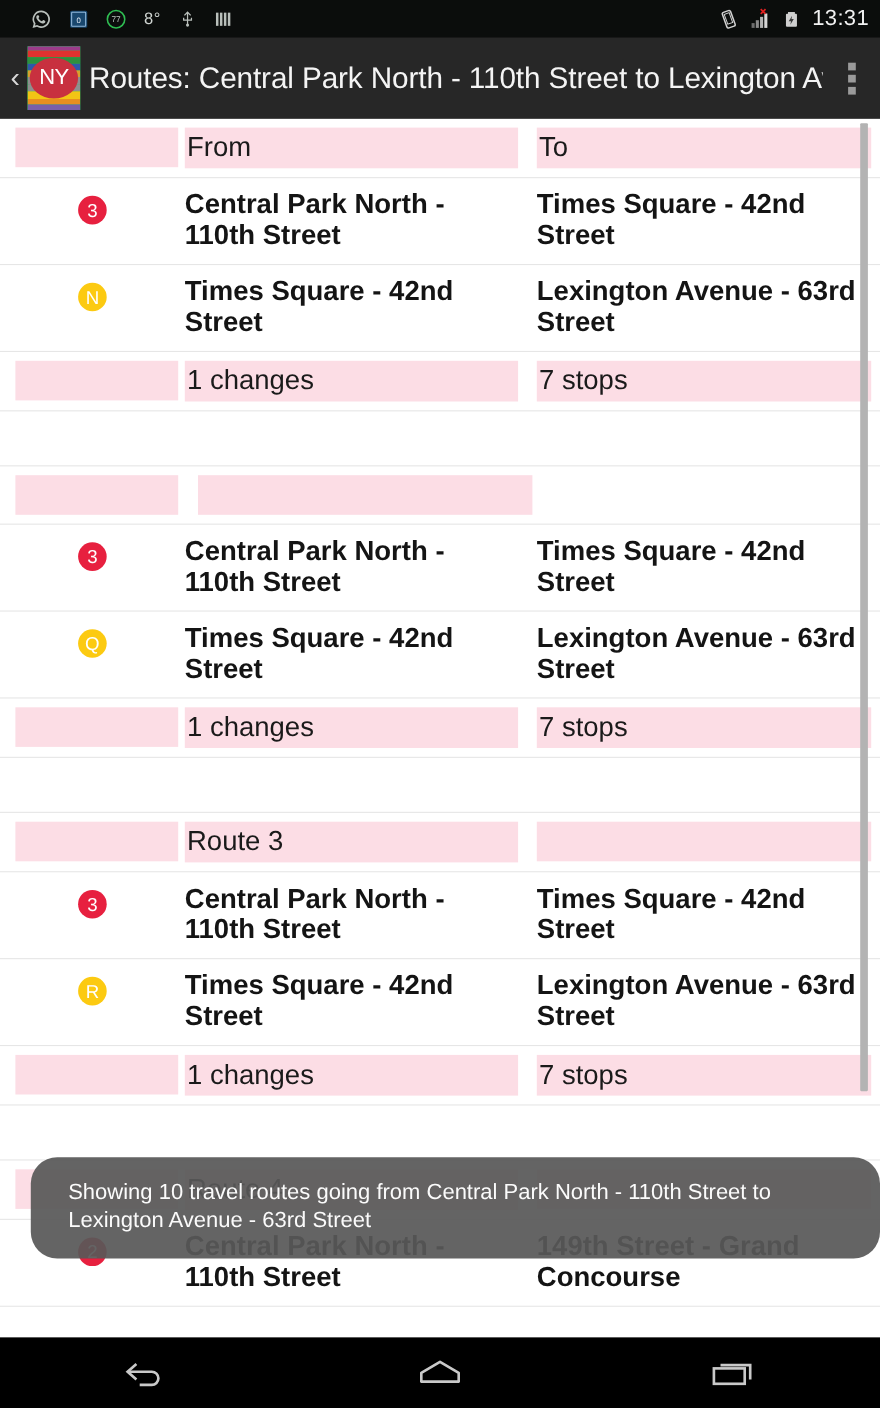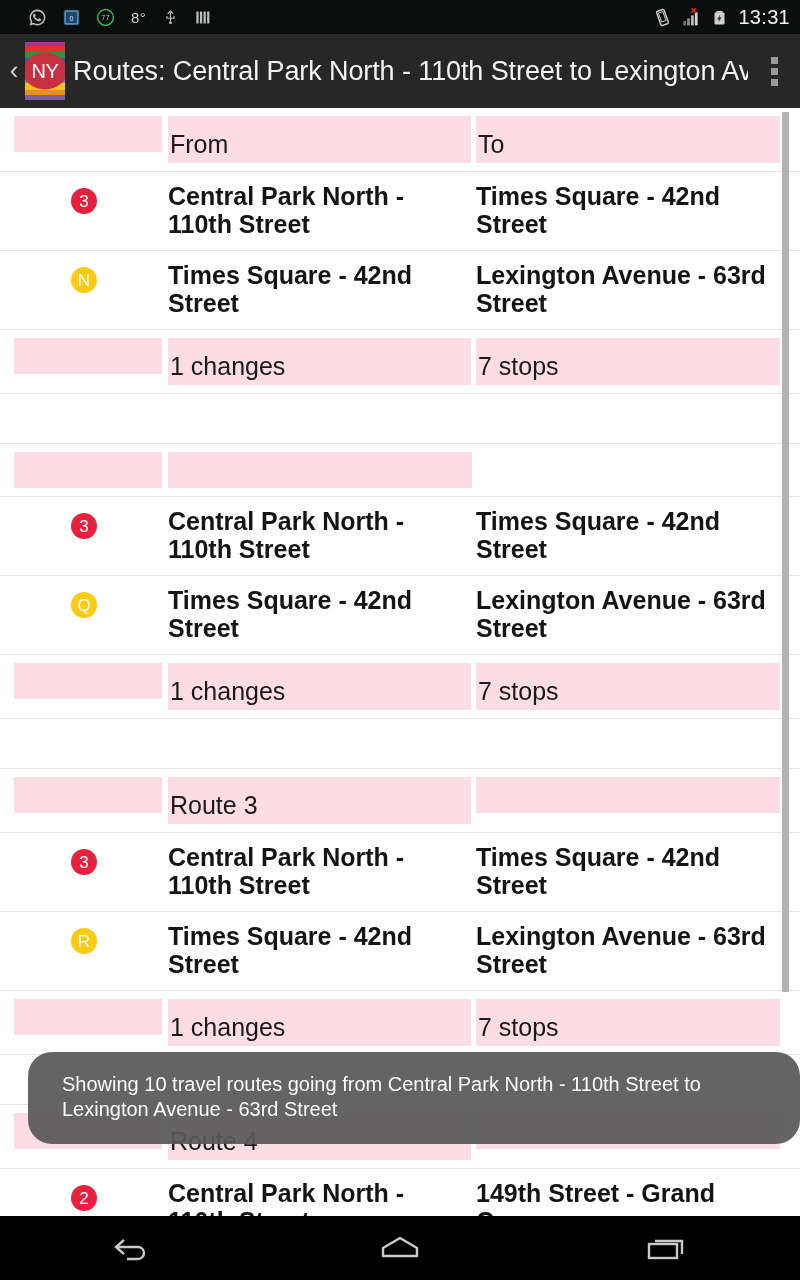--- a/index.html
+++ b/index.html
@@ -71,21 +71,21 @@
     color: #d8d8d8;
     font-size: 26px;
     width: 20px;
     text-align: center;
     flex: 0 0 auto;
     line-height: 1;
     margin-top: -2px;
   }
   #app-icon {
     flex: 0 0 auto;
-    width: 40px; height: 58px;
+    width: 48px; height: 58px;
     margin: 0 8px 0 1px;
     position: relative;
     overflow: hidden;
     background: #22c55e;
   }
   #app-icon .stripe { position: absolute; left: 0; width: 100%; }
   #ny-oval {
     position: absolute;
     left: 50%; top: 50%;
     transform: translate(-50%, -50%);
@@ -150,28 +150,29 @@
     box-sizing: border-box;
   }
   .col-from {
     width: 308px;
     flex: 0 0 308px;
     box-sizing: border-box;
   }
   .col-to {
     flex: 1 1 auto;
     box-sizing: border-box;
+    margin-left: 12px;
   }
 
   
   .row.pink { padding: 8px 0; }
   .row.pink .cell {
     background: #fcdde5;
     margin: 0 6px 0 0;
-    padding: 16px 0 6px 0;
+    padding: 6px 0 6px 0;
     box-sizing: border-box;
     min-height: 36px;
     display: flex;
     align-items: center;
   }
   .row.pink .col-icon .cell { margin-left: 14px; width: 154px; }
   .row.pink .col-from .cell { width: 303px; padding-left: 2px; }
   .row.pink .col-to  .cell { width: 304px; padding-left: 2px; }
   .row.pink .cell-text {
     font-size: 25px;

